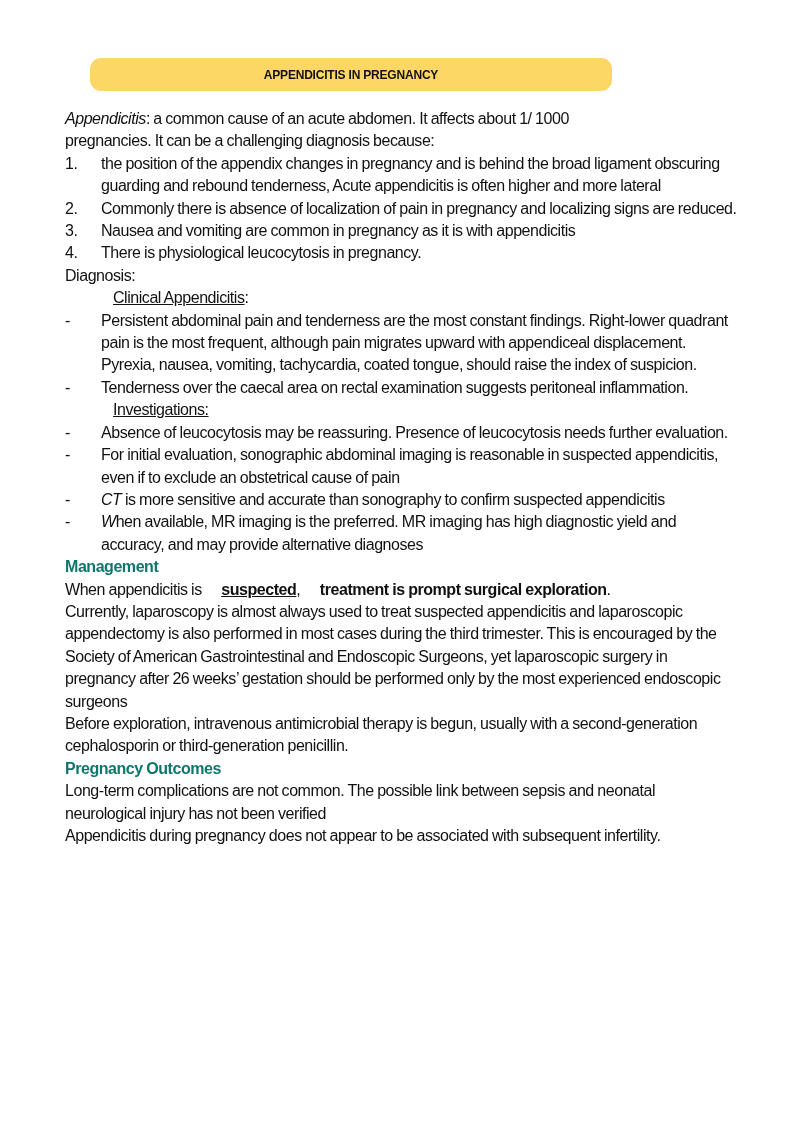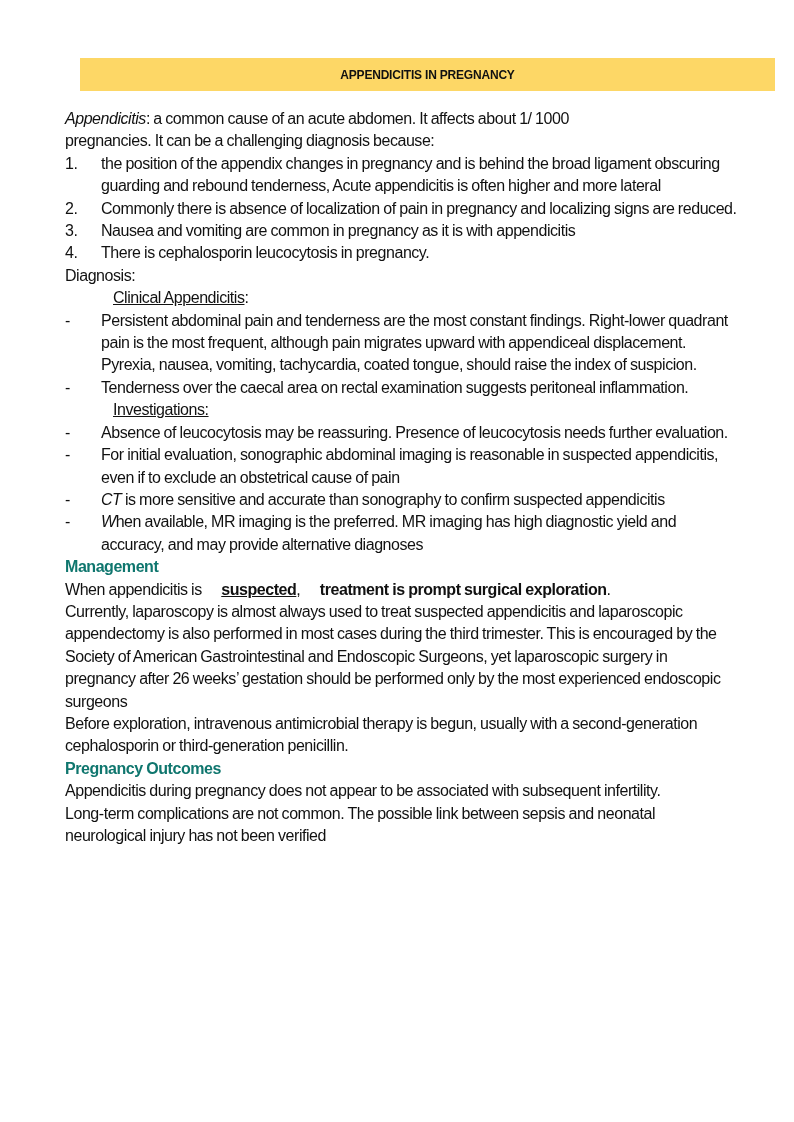--- a/index.html
+++ b/index.html
@@ -2,23 +2,23 @@
 <html><head>
 <meta charset="utf-8">
 <style>
   html, body { margin: 0; padding: 0; background: #ffffff; }
   body {
     width: 794px; height: 1122px; position: relative; overflow: hidden;
     font-family: "Liberation Sans Narrow", "Liberation Sans", sans-serif;
     color: #111111;
   }
   .banner {
-    position: absolute; left: 80px; top: 58px; width: 695px; height: 33px;
+    position: absolute; left: 90px; top: 58px; width: 522px; height: 33px;
     background: #fdd766;
-    display: flex; align-items: center; justify-content: center;
+    display: flex; align-items: center; justify-content: center; border-radius: 11px;
   }
   .banner-title {
     font-family: "Liberation Sans", sans-serif;
     font-weight: bold; font-size: 12px; letter-spacing: -0.2px; color: #111;
   }
   .content {
     position: absolute; left: 65px; top: 108px; width: 672px;
     font-size: 16px; line-height: 22.4px; letter-spacing: -0.45px;
     word-spacing: -0.5px;
   }
@@ -54,21 +54,21 @@
     <div class="row">
       <span class="marker">2.</span>
       <span class="text">Commonly there is absence of localization of pain in pregnancy and localizing signs are reduced.</span>
     </div>
     <div class="row">
       <span class="marker">3.</span>
       <span class="text">Nausea and vomiting are common in pregnancy as it is with appendicitis</span>
     </div>
     <div class="row">
       <span class="marker">4.</span>
-      <span class="text">There is cephalosporin leucocytosis in pregnancy.</span>
+      <span class="text">There is physiological leucocytosis in pregnancy.</span>
     </div>
   </div>
 
   <p>Diagnosis:</p>
 
   <p class="subhead-wrap" style="padding-left:48px;"><span class="u">Clinical Appendicitis</span><span>:</span></p>
 
   <div>
     <div class="row">
       <span class="marker">-</span>
@@ -100,15 +100,15 @@
       <span class="text"><span class="i">W</span><span>hen available, MR imaging is the preferred. MR imaging has high diagnostic yield and accuracy, and may provide alternative diagnoses</span></span>
     </div>
   </div>
 
   <p class="section-head">Management</p>
   <p><span>When appendicitis is </span><span class="b u">suspected</span><span>, </span><span class="b">treatment is prompt surgical exploration</span><span>.</span></p>
   <p>Currently, laparoscopy is almost always used to treat suspected appendicitis and laparoscopic appendectomy is also performed in most cases during the third trimester. This is encouraged by the Society of American Gastrointestinal and Endoscopic Surgeons, yet laparoscopic surgery in pregnancy after 26 weeks’ gestation should be performed only by the most experienced endoscopic surgeons</p>
   <p>Before exploration, intravenous antimicrobial therapy is begun, usually with a second-generation cephalosporin or third-generation penicillin.</p>
 
   <p class="section-head">Pregnancy Outcomes</p>
+  <p>Long-term complications are not common. The possible link between sepsis and neonatal neurological injury has not been verified</p>
   <p>Appendicitis during pregnancy does not appear to be associated with subsequent infertility.</p>
-  <p>Long-term complications are not common. The possible link between sepsis and neonatal neurological injury has not been verified</p>
 </div>
 
 </body></html>

